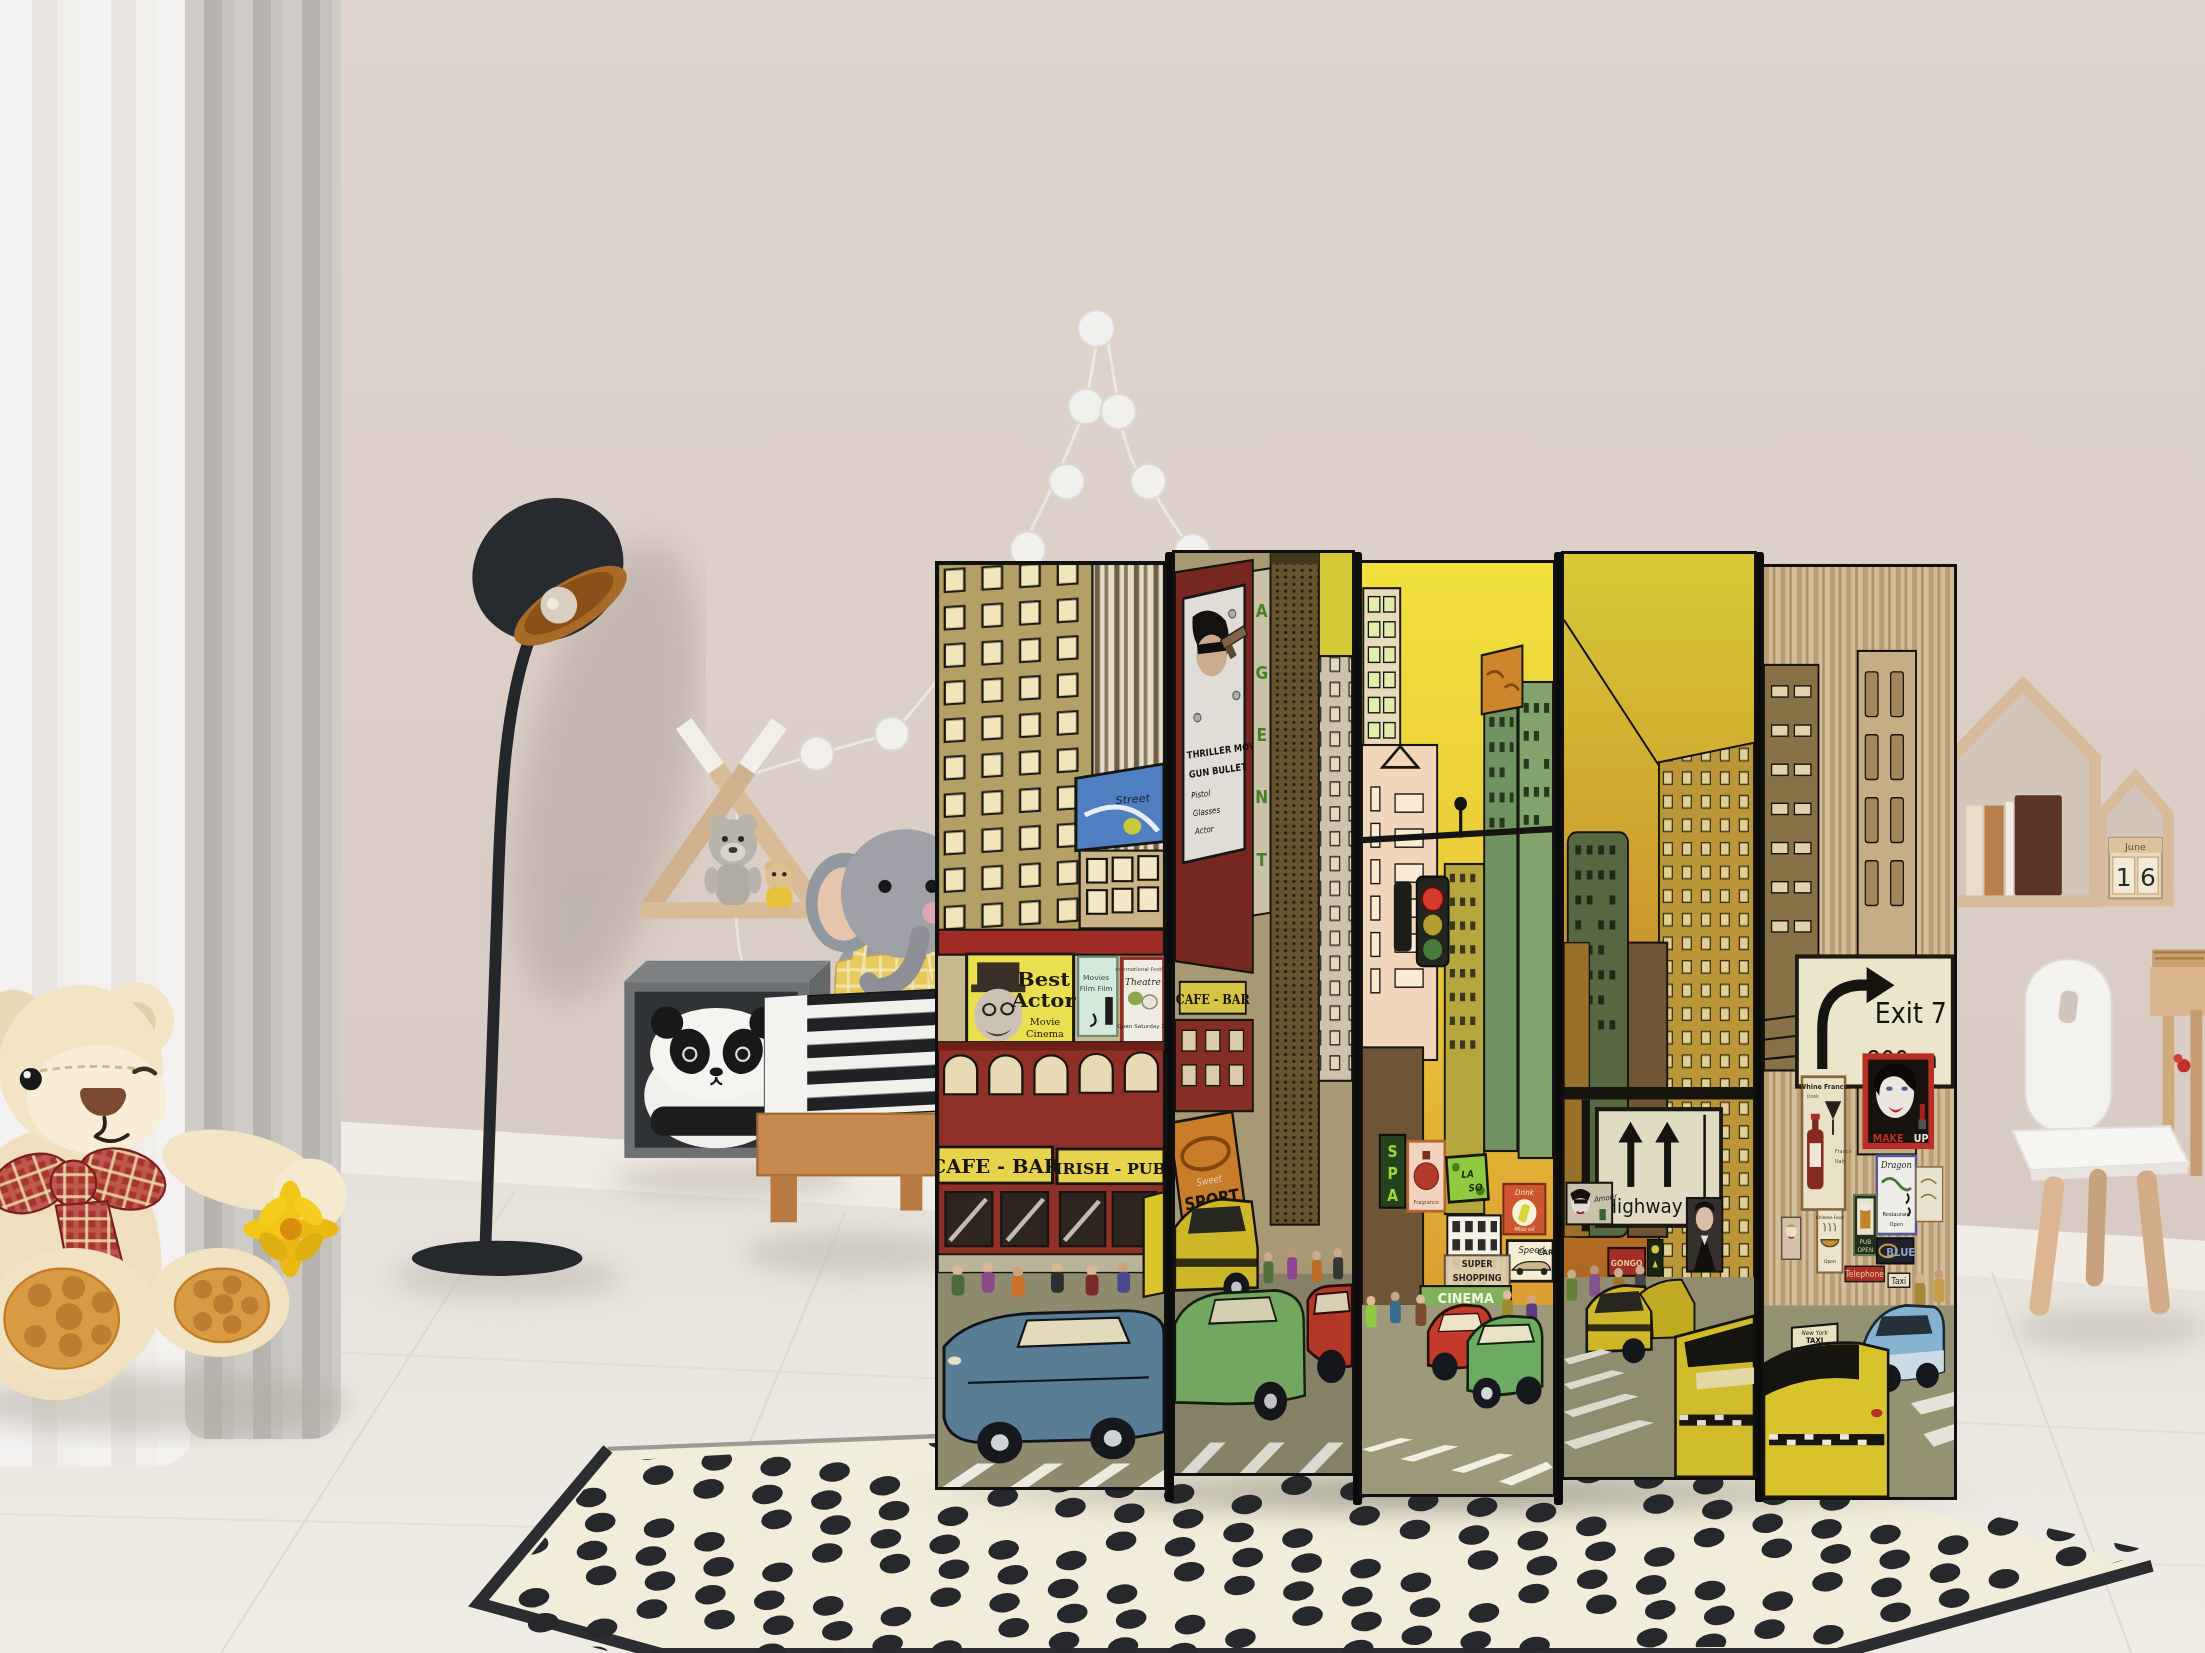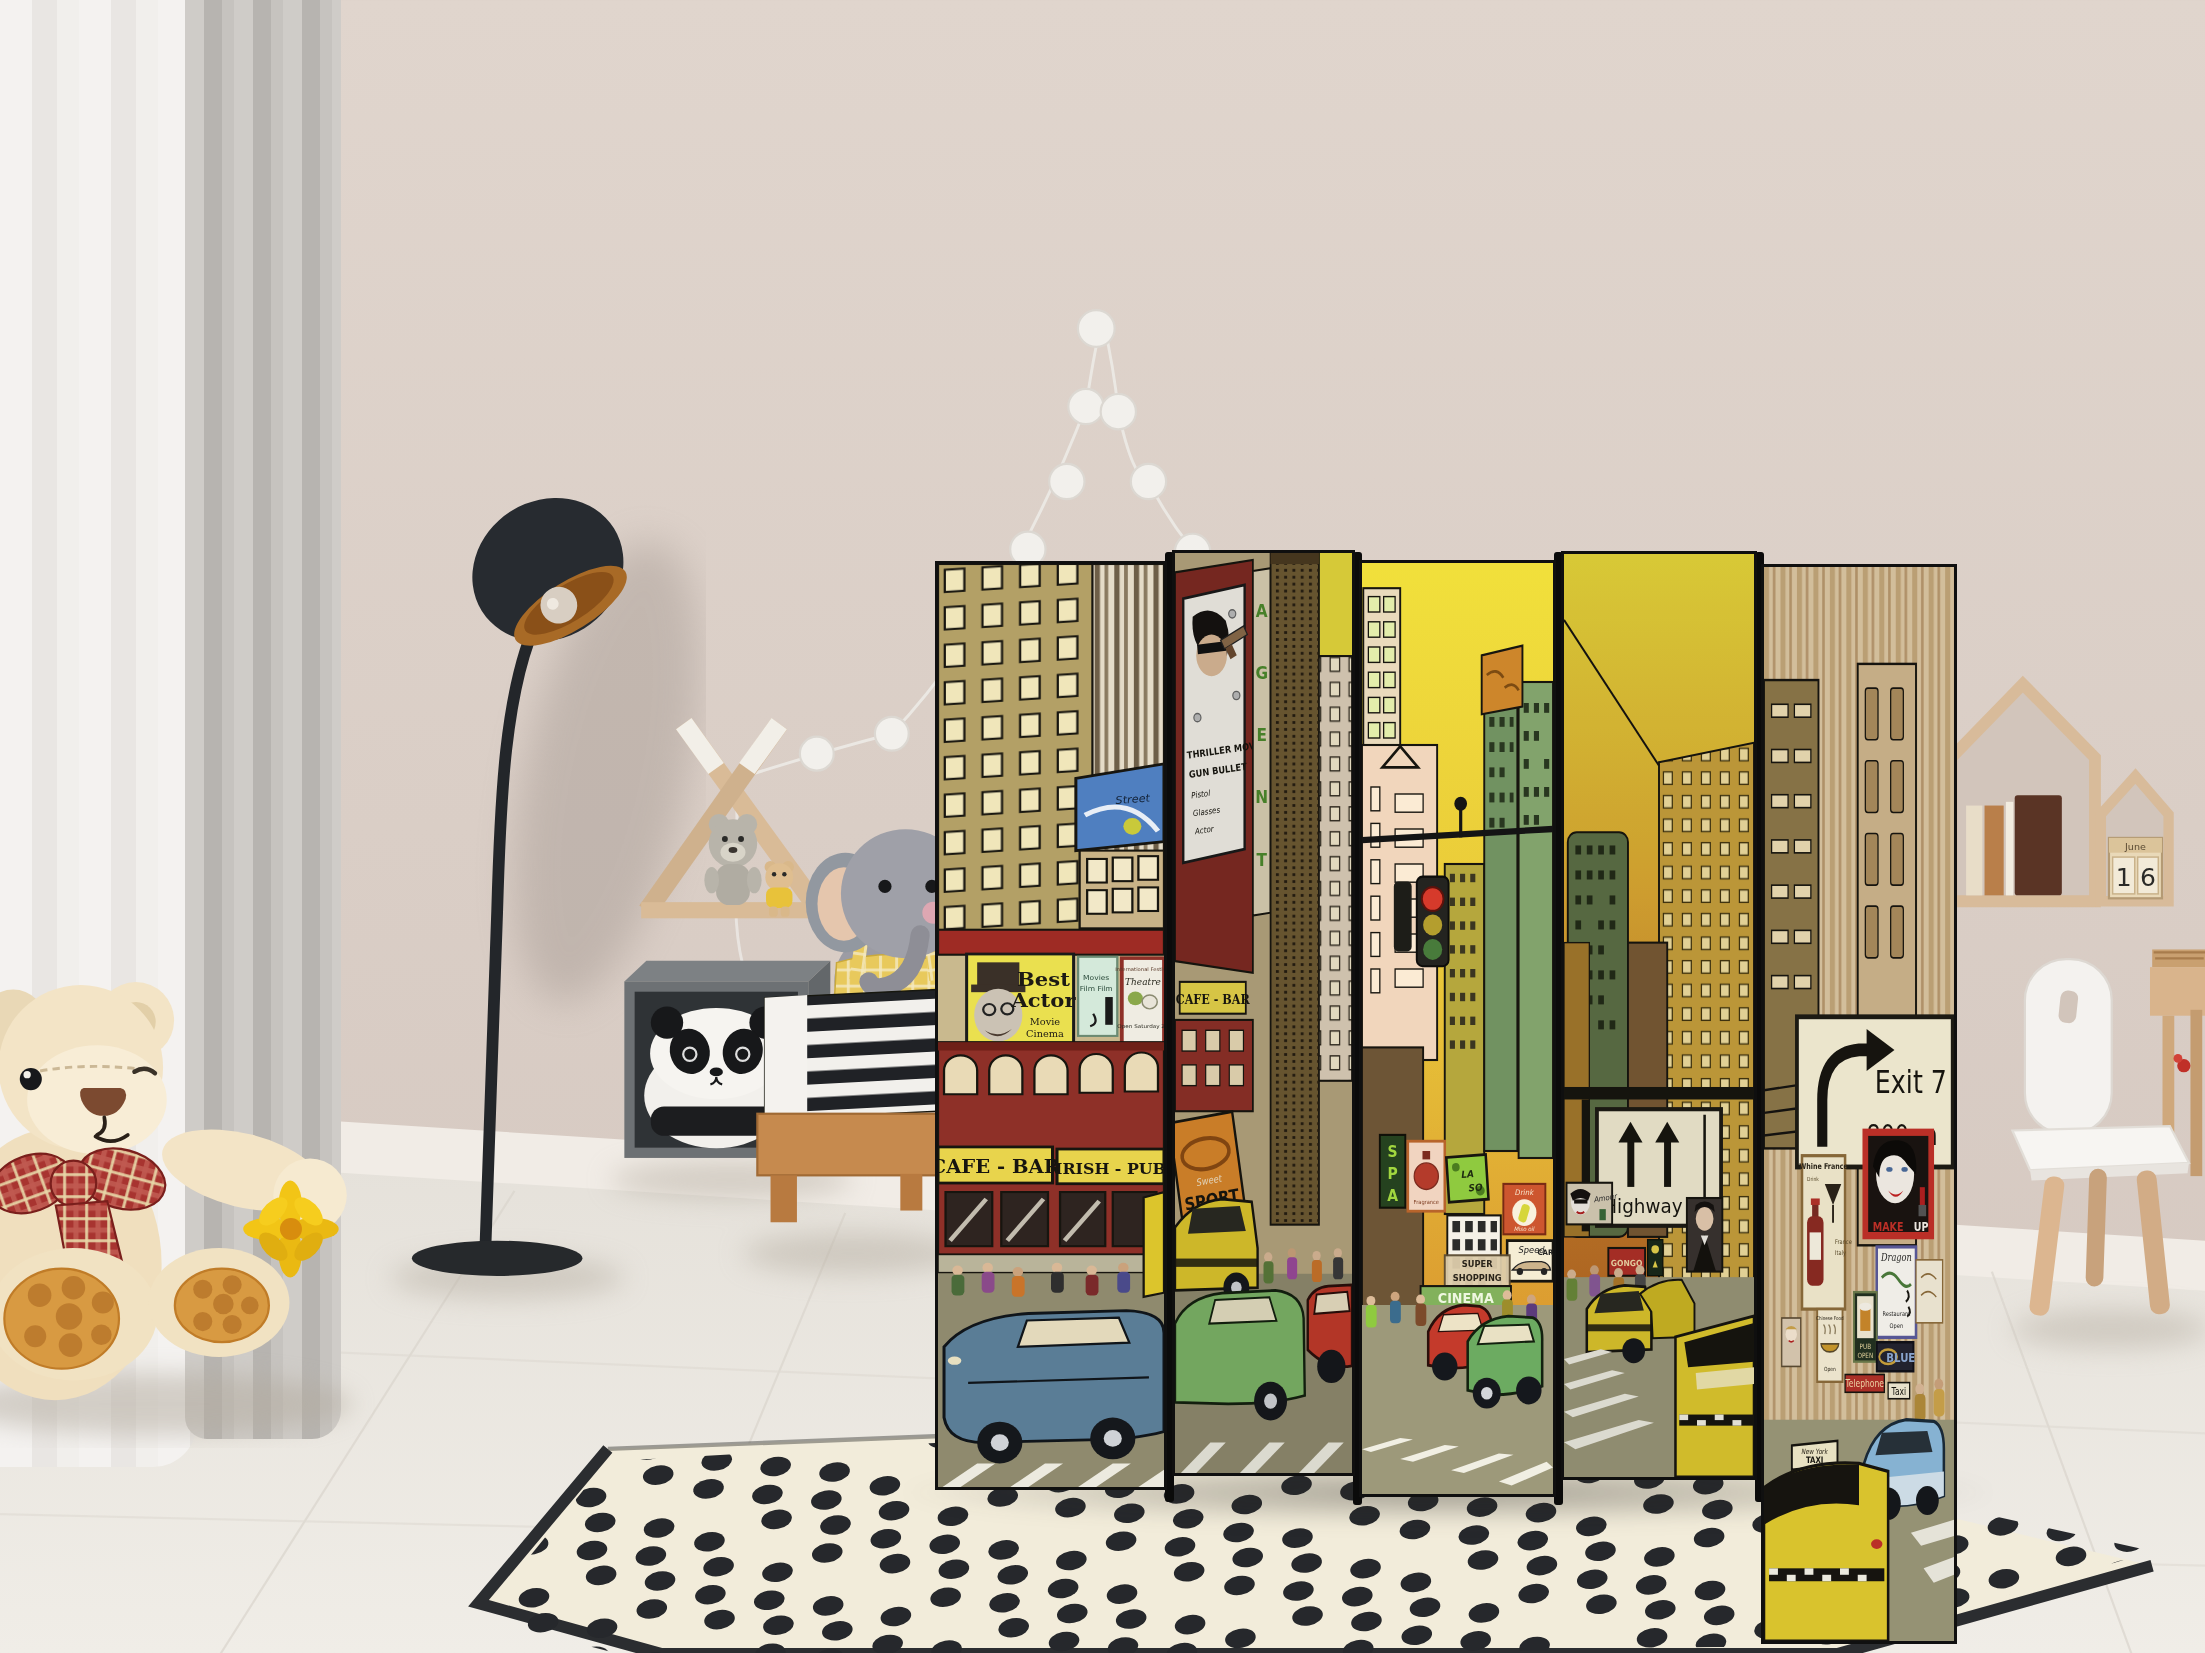--- a/index.html
+++ b/index.html
@@ -1057,21 +1057,21 @@
       </g>
       <g fill="#eceadf">
         <polygon points="0,1160 58,1146 76,1150 8,1168"></polygon>
             <polygon points="0,1196 76,1176 96,1180 10,1204"></polygon>
         <polygon points="0,1236 96,1210 118,1214 14,1244"></polygon>
             <polygon points="0,1280 118,1248 142,1252 18,1290"></polygon>
       </g>
     </svg>
     </div>
 
-    <div class="panel p-mid" style="left:826px;top:16px;width:196px;height:1080px">
+    <div class="panel p-mid" style="left:826px;top:16px;width:196px;height:936px">
     <svg viewBox="0 0 300 1330" preserveAspectRatio="none">
       <defs>
         <pattern id="p5s" width="26" height="12" patternUnits="userSpaceOnUse">
           <rect width="26" height="12" fill="#d9c4a0"></rect>
               <rect width="8" height="12" fill="#c0a478"></rect>
               <rect x="14" width="4" height="12" fill="#b4946a"></rect>
         </pattern>
       </defs>
       <rect x="0" y="0" width="300" height="1090" fill="url(#p5s)"></rect>
       <rect x="0" y="140" width="86" height="580" fill="#8a7648" stroke="#17150f" stroke-width="3"></rect>

